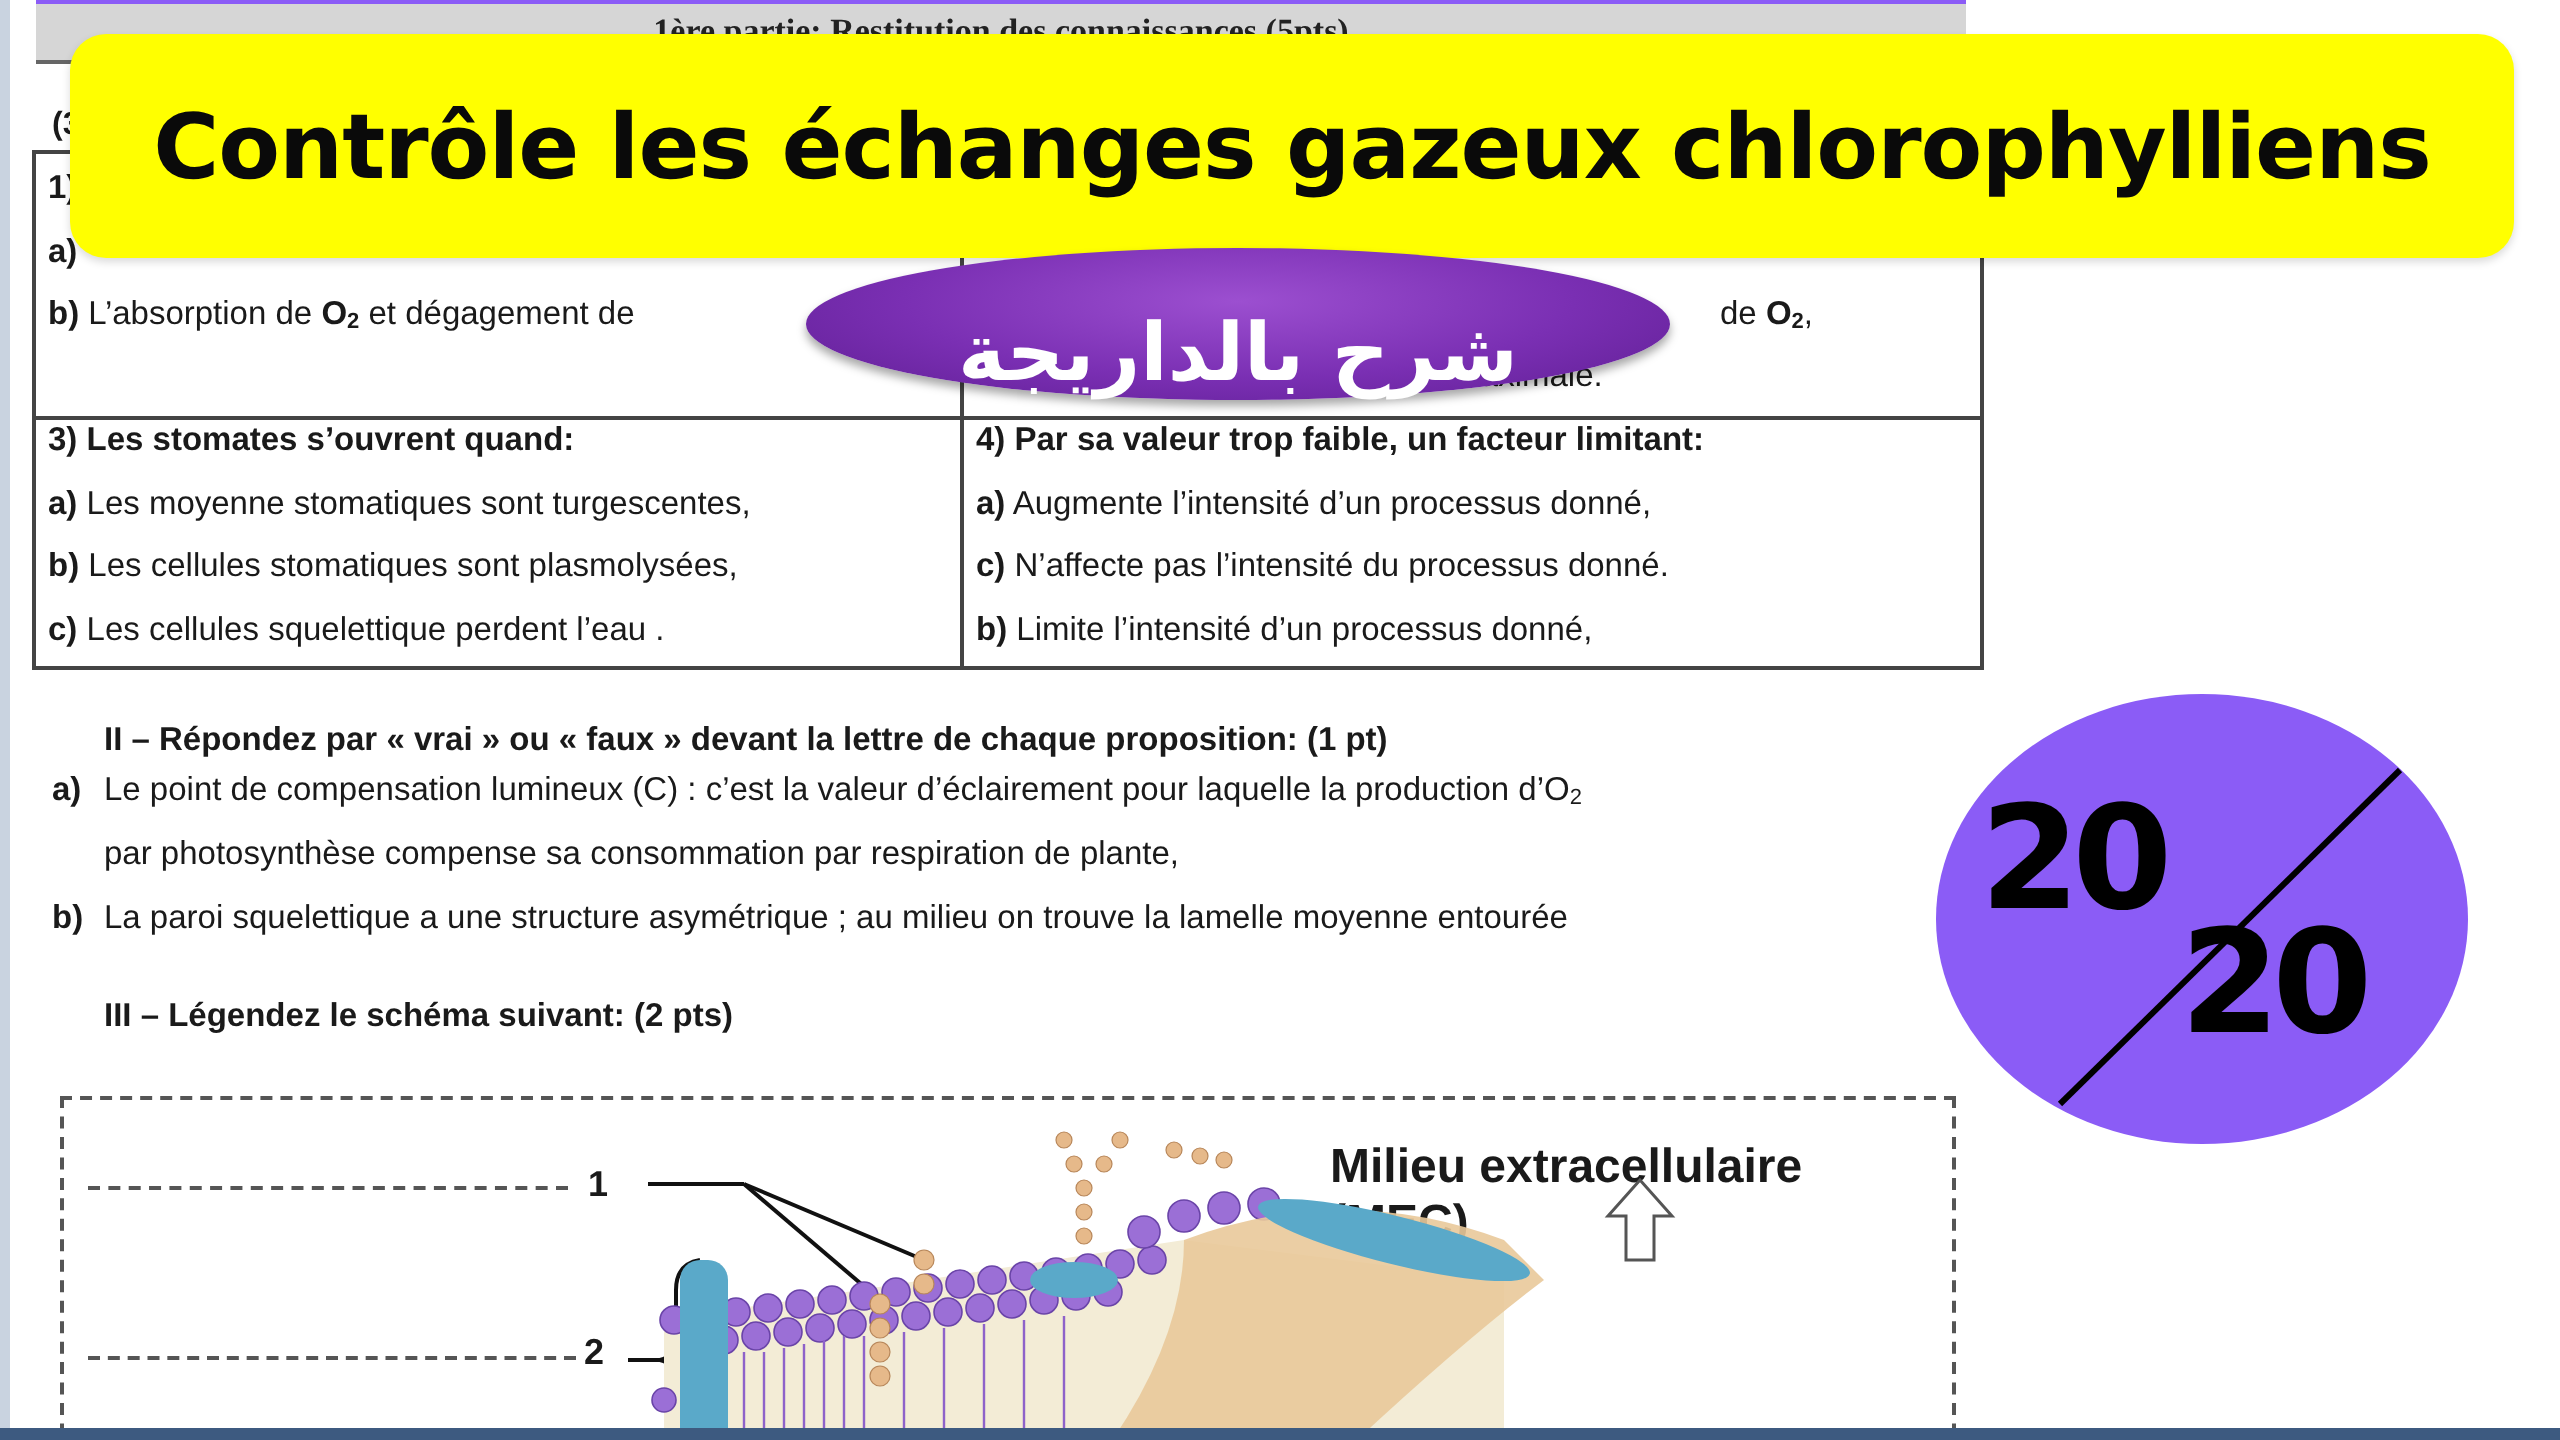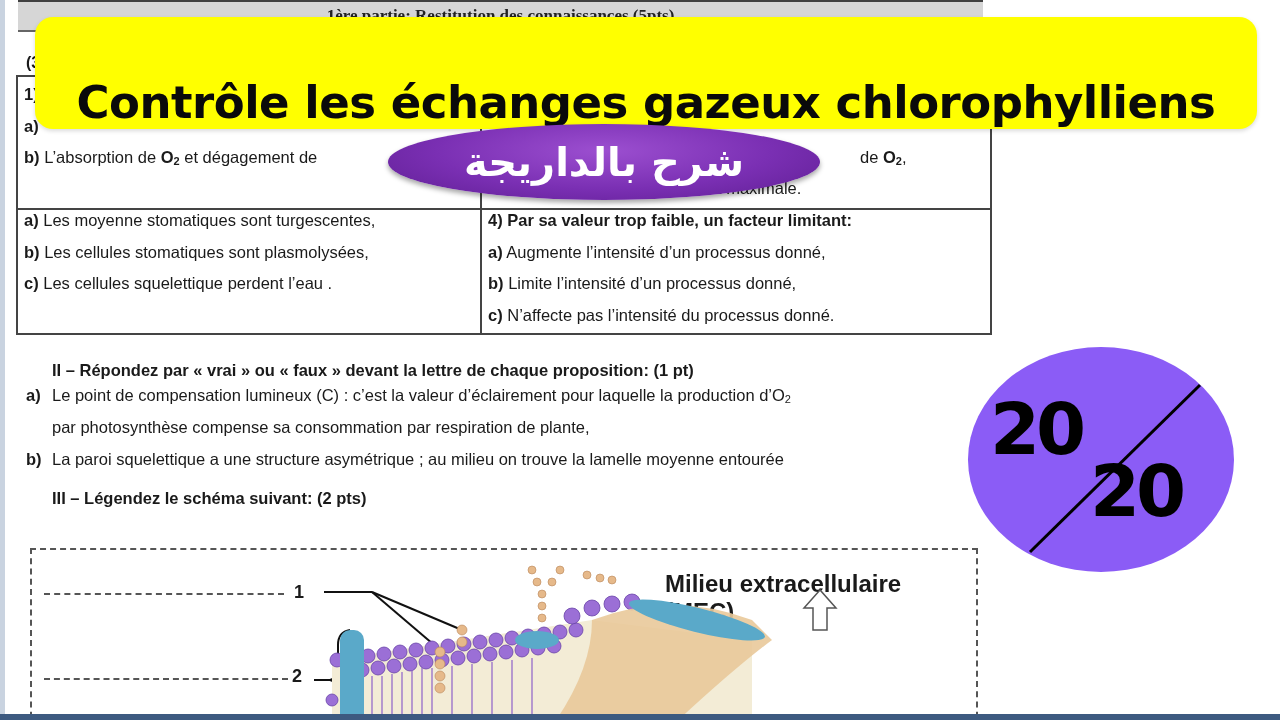--- a/index.html
+++ b/index.html
@@ -1,41 +1,41 @@
 <!DOCTYPE html>
 <html><head>
 <meta charset="utf-8">
 <style>
   html,body{margin:0;padding:0;}
   body{width:1280px;height:720px;overflow:hidden;background:#ffffff;position:relative;font-family:"Liberation Sans",sans-serif;color:#1a1a1a;}
   .left-edge{position:absolute;left:0;top:0;width:5px;height:720px;background:#c9d3e0;}
   .doc{position:absolute;left:8px;top:0;width:970px;height:720px;}
-  .part-header{position:absolute;left:10px;top:0;width:965px;height:28px;background:#d6d6d6;border-top:2px solid #404040;border-bottom:2px solid #666;font-family:"Liberation Serif",serif;font-weight:bold;font-size:17px;text-align:center;line-height:28px;color:#222;}
+  .part-header{position:absolute;left:10px;top:0;width:965px;height:28px;background:#d6d6d6;border-top:2px solid #8b5cf6;border-bottom:2px solid #666;font-family:"Liberation Serif",serif;font-weight:bold;font-size:17px;text-align:center;line-height:28px;color:#222;}
   .sec1-label{position:absolute;left:18px;top:54px;font-weight:bold;font-size:16px;}
   .qcm-table{position:absolute;left:8px;top:75px;width:976px;height:260px;border:2px solid #444;box-sizing:border-box;}
   .qcm-table .vline{position:absolute;left:462px;top:0;width:1.5px;height:100%;background:#444;}
   .qcm-table .hline{position:absolute;left:0;top:131px;width:100%;height:1.5px;background:#444;}
   .cell{position:absolute;font-size:16.5px;}
   .cell .row{height:31.5px;line-height:31.5px;white-space:nowrap;}
   .cell .q{font-weight:bold;}
   .cell b{font-weight:bold;}
   .s{font-size:11px;vertical-align:-2px;}
   .sec2{position:absolute;left:18px;top:355px;font-size:16.5px;width:960px;}
   .sec2 .title{font-weight:bold;margin-left:26px;height:30px;line-height:30px;}
   .sec2 .line{height:32px;line-height:21px;white-space:nowrap;}
   .sec2 .cont{padding-left:26px;}
   .sec2 .lbl{display:inline-block;width:26px;font-weight:bold;}
   .schema{position:absolute;left:22px;top:548px;width:948px;height:180px;border:2px dashed #555;box-sizing:border-box;}
   .mec{position:absolute;left:633px;top:20px;font-weight:bold;font-size:24px;}
   .num{position:absolute;font-weight:bold;font-size:18px;}
   .dash{position:absolute;border-top:2px dashed #555;}
   .bottom-bar{position:absolute;left:0;top:714px;width:1280px;height:6px;background:#3d5a80;}
-  .title-banner{position:absolute;left:35px;top:17px;width:1222px;height:112px;background:#ffff00;border-radius:18px;box-shadow:0 2px 4px rgba(0,0,0,0.15);display:flex;align-items:flex-end;justify-content:center;}
+  .title-banner{position:absolute;left:35px;top:17px;width:1222px;height:112px;background:#ffff00;border-radius:18px;box-shadow:0 2px 4px rgba(0,0,0,0.15);display:flex;align-items:center;justify-content:center;}
   .title-banner span{font-family:"DejaVu Sans",sans-serif;font-weight:bold;font-size:45px;color:#0a0a0a;letter-spacing:-0.5px;}
-  .pill{position:absolute;left:388px;top:124px;width:432px;height:76px;border-radius:50%;background:radial-gradient(ellipse at 50% 35%,#9c4fd0 0%,#7a2fb3 55%,#5e1d92 100%);box-shadow:0 3px 5px rgba(0,0,0,0.35);display:flex;align-items:center;justify-content:center;}
+  .pill{position:absolute;left:403px;top:124px;width:432px;height:76px;border-radius:50%;background:radial-gradient(ellipse at 50% 35%,#9c4fd0 0%,#7a2fb3 55%,#5e1d92 100%);box-shadow:0 3px 5px rgba(0,0,0,0.35);display:flex;align-items:flex-end;justify-content:center;}
   .pill span{font-family:"DejaVu Sans",sans-serif;font-weight:bold;font-size:40px;color:#ffffff;direction:rtl;}
   .score{position:absolute;left:968px;top:347px;width:266px;height:225px;border-radius:50%;background:#8b5cf6;overflow:hidden;}
   .score .n1{position:absolute;left:22px;top:40px;font-family:"DejaVu Sans",sans-serif;font-weight:bold;font-size:72px;color:#000;letter-spacing:-4px;}
   .score .n2{position:absolute;left:122px;top:102px;font-family:"DejaVu Sans",sans-serif;font-weight:bold;font-size:72px;color:#000;letter-spacing:-4px;}
   .score svg{position:absolute;left:0;top:0;}
 </style>
 </head>
 <body>
 
 <div class="left-edge"></div>
@@ -58,39 +58,40 @@
     </div>
 
     <div class="cell" style="left:842px;top:65px;">
       <div class="row"><span>de </span><b><span>O</span><span class="s">2</span></b><span>,</span></div>
     </div>
     <div class="cell" style="left:588px;top:96px;">
       <div class="row"><span>ynthèse devient maximale.</span></div>
     </div>
 
     <div class="cell" style="left:6px;top:128px;width:450px;">
+      <div class="row"><span class="q">3) Les stomates s’ouvrent quand:</span></div>
       <div class="row"><b>a)</b> <span>Les moyenne stomatiques sont turgescentes,</span></div>
       <div class="row"><b>b)</b> <span>Les cellules stomatiques sont plasmolysées,</span></div>
       <div class="row"><b>c)</b> <span>Les cellules squelettique perdent l’eau .</span></div>
     </div>
 
     <div class="cell" style="left:470px;top:128px;width:500px;">
       <div class="row"><span class="q">4) Par sa valeur trop faible, un facteur limitant:</span></div>
       <div class="row"><b>a)</b> <span>Augmente l’intensité d’un processus donné,</span></div>
+      <div class="row"><b>c)</b> <span>N’affecte pas l’intensité du processus donné.</span></div>
       <div class="row"><b>b)</b> <span>Limite l’intensité d’un processus donné,</span></div>
-      <div class="row"><b>c)</b> <span>N’affecte pas l’intensité du processus donné.</span></div>
     </div>
   </div>
 
   <div class="sec2">
     <div class="title">II – Répondez par « vrai » ou « faux » devant la lettre de chaque proposition: (1 pt)</div>
     <div class="line"><span class="lbl">a)</span><span>Le point de compensation lumineux (C) : c’est la valeur d’éclairement pour laquelle la production d’O</span><span class="s">2</span></div>
     <div class="line cont">par photosynthèse compense sa consommation par respiration de plante,</div>
     <div class="line"><span class="lbl">b)</span><span>La paroi squelettique a une structure asymétrique ; au milieu on trouve la lamelle moyenne entourée</span></div>
-    <div class="title" style="margin-top:2px;">III – Légendez le schéma suivant: (2 pts)</div>
+    <div class="title" style="margin-top:12px;">III – Légendez le schéma suivant: (2 pts)</div>
   </div>
 
   <div class="schema">
     <div class="mec">Milieu extracellulaire (MEC)</div>
     <div class="dash" style="left:12px;top:43px;width:240px;"></div>
     <div class="num" style="left:262px;top:32px;">1</div>
     <div class="dash" style="left:12px;top:128px;width:244px;"></div>
     <div class="num" style="left:260px;top:116px;">2</div>
 
     <svg width="944" height="176" style="position:absolute;left:0;top:0;">

